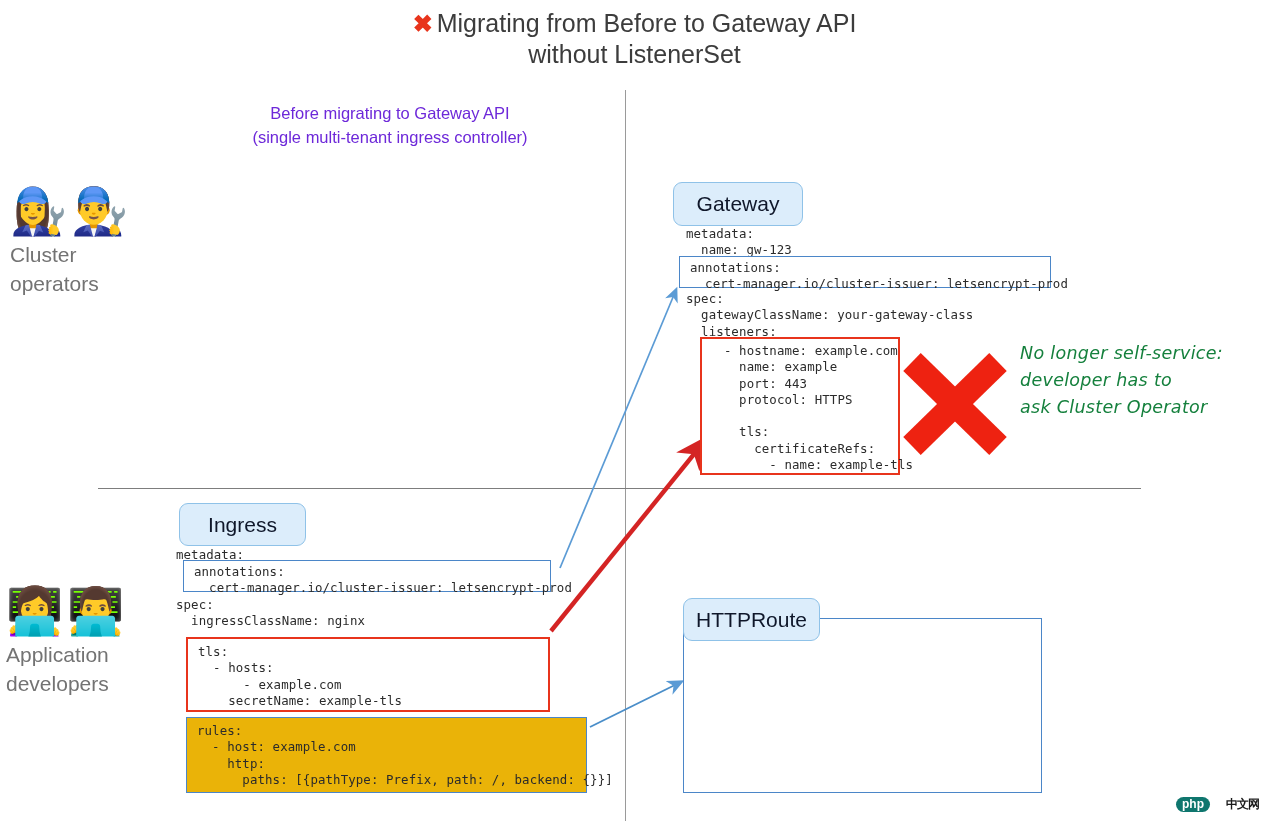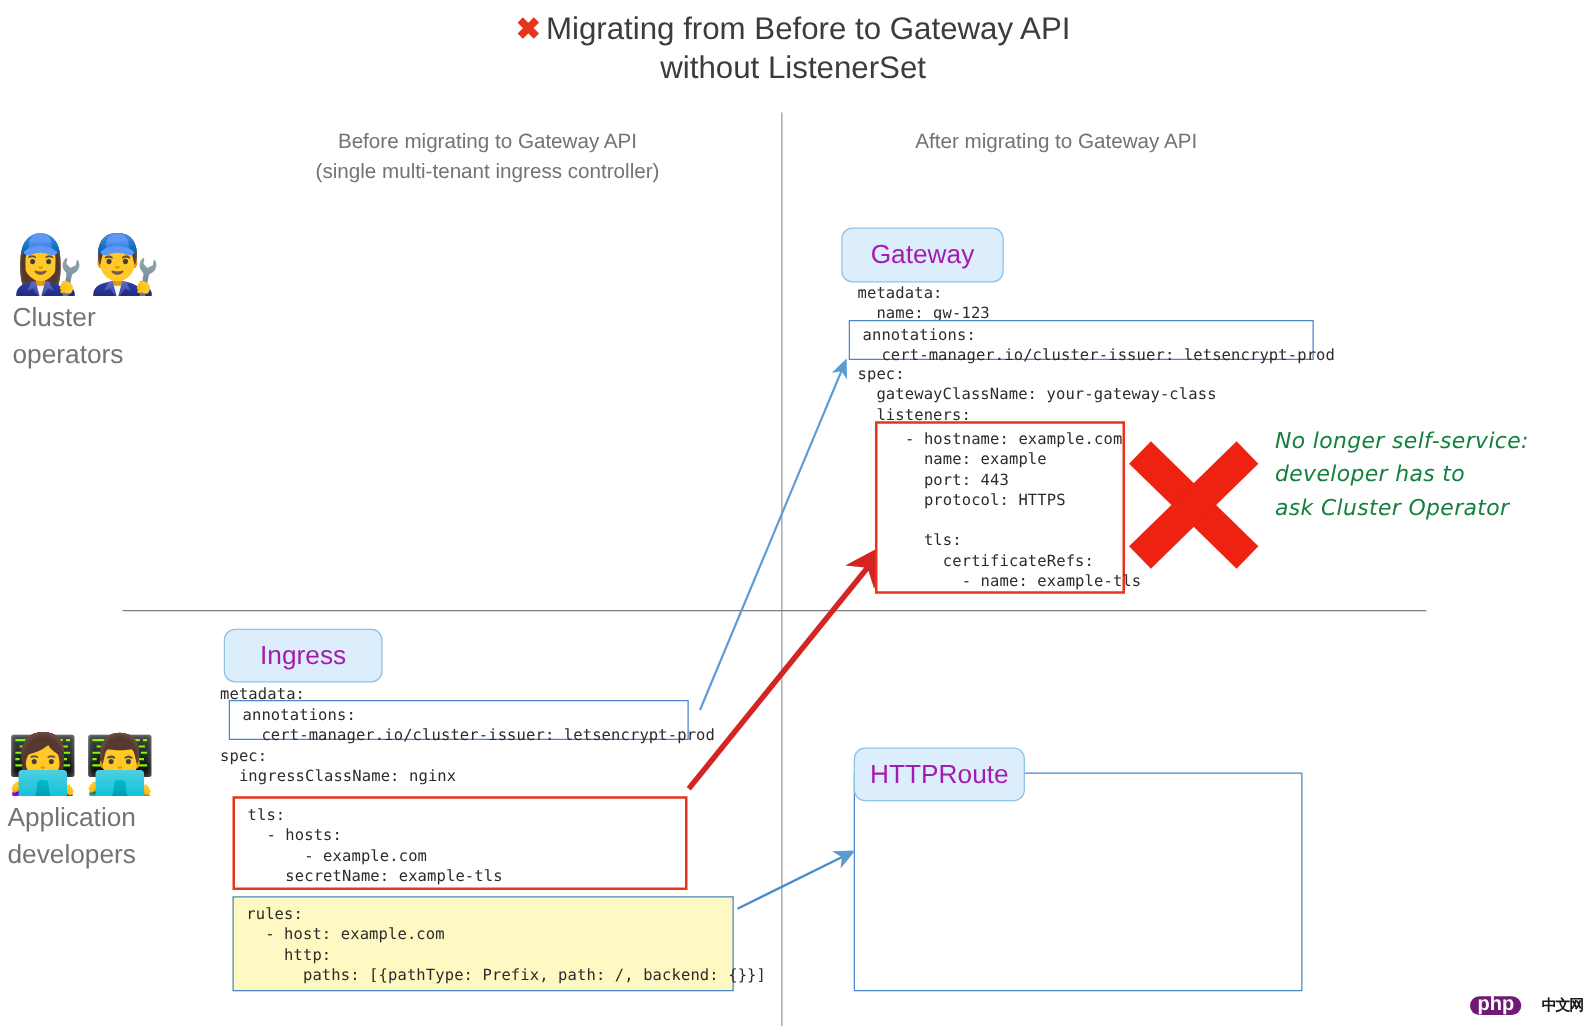--- a/index.html
+++ b/index.html
@@ -15,39 +15,39 @@
   .abs{position:absolute;}
 
   
   #title{
     left:0;top:8px;width:1269px;text-align:center;
     font-size:25px;color:#3c3c3c;line-height:31px;font-weight:400;
   }
   #title .xmark{color:#e8341c;font-weight:bold;font-size:24px;margin-right:4px;}
 
   
-  .colhead{font-size:16.5px;color:#737373;text-align:center;line-height:24px;}
+  .colhead{font-size:16.5px;color:#6d28d9;text-align:center;line-height:24px;}
   #before-head{left:190px;top:101px;width:400px;}
   #after-head{left:650px;top:101px;width:390px;}
 
   
   #vdivider{left:625px;top:90px;width:1px;height:731px;background:#9a9a9a;}
   #hdivider{left:98px;top:488px;width:1043px;height:1px;background:#7d7d7d;}
 
   
   .persona{text-align:left;}
   .persona .emojis{font-size:46px;line-height:58px;letter-spacing:4px;}
   .persona .plabel{font-size:21px;color:#737373;line-height:29px;}
   #cluster-operators{left:10px;top:182px;width:190px;}
   #app-developers{left:6px;top:582px;width:210px;}
 
   
   .restab{
     background:#dcedfb;border:1.6px solid #8fc2e8;border-radius:9px;
-    color:#a21caf;font-size:21px;text-align:center;
+    color:#0f172a;font-size:21px;text-align:center;
     display:flex;align-items:center;justify-content:center;
     z-index:6;
   }
   #gateway-tab{left:673px;top:182px;width:128px;height:42px;}
   #ingress-tab{left:179px;top:503px;width:125px;height:41px;}
   #httproute-tab{left:683px;top:598px;width:135px;height:41px;}
 
   
   .yaml{
     font-family:"DejaVu Sans Mono","Liberation Mono",monospace;
@@ -66,64 +66,61 @@
 
   #gw-annotations-box{left:679px;top:256px;width:372px;height:32px;
       border:1.4px solid #4b86c8;padding:3px 6px 0 10px;z-index:4;background:#fff;}
   #gw-listeners-box{left:700px;top:337px;width:200px;height:138px;
       border:2.6px solid #e8341c;padding:4px 6px 0 22px;z-index:4;background:#fff;}
   #ing-annotations-box{left:183px;top:560px;width:368px;height:32px;
       border:1.4px solid #4b86c8;padding:3px 6px 0 10px;z-index:4;background:#fff;}
   #ing-tls-box{left:186px;top:637px;width:364px;height:75px;
       border:2.4px solid #e8341c;padding:5px 6px 0 10px;z-index:4;background:#fff;}
   #ing-rules-box{left:186px;top:717px;width:401px;height:76px;
-      border:1.7px solid #4b86c8;padding:5px 6px 0 10px;z-index:4;background:#fef9c3;}
+      border:1.7px solid #4b86c8;padding:5px 6px 0 10px;z-index:4;background:#eab308;}
   #httproute-box{left:683px;top:618px;width:359px;height:175px;
       border:1.5px solid #4b86c8;z-index:3;background:#fff;}
 
   
   #big-x{left:900px;top:352px;width:110px;height:104px;z-index:5;}
 
   
   #red-note{
     left:1020px;top:340px;width:250px;
     font-family:"DejaVu Sans","Liberation Sans",sans-serif;
     font-size:17.5px;line-height:27px;color:#15803d;
     font-style:italic;letter-spacing:0.3px;white-space:pre-line;
   }
 
   
   #arrows{left:0;top:0;width:1269px;height:822px;z-index:2;pointer-events:none;}
 
   
   #watermark{left:1176px;top:796px;display:flex;align-items:center;gap:3px;}
   #watermark .php-badge{
-    background:#701a75;color:#fff;font-size:16px;font-weight:bold;
+    background:#0f766e;color:#fff;font-size:12px;font-weight:bold;
     border-radius:8px;padding:1px 6px 2px;line-height:12px;
   }
   #watermark .cn{color:#1a1a1a;font-size:12px;font-weight:bold;letter-spacing:-1px;margin-left:13px;}
 </style>
 </head>
 <body>
 
 <div class="canvas">
 
   <div class="abs" id="title">
     <div>
       <span class="xmark">✖</span><span>Migrating from Before to Gateway API</span>
     </div>
     <div>without ListenerSet</div>
   </div>
 
   <div class="abs colhead" id="before-head">
     <div>Before migrating to Gateway API</div>
     <div>(single multi-tenant ingress controller)</div>
-  </div>
-  <div class="abs colhead" id="after-head">
-    <div>After migrating to Gateway API</div>
   </div>
 
   <div class="abs" id="vdivider"></div>
   <div class="abs" id="hdivider"></div>
 
   <div class="abs persona" id="cluster-operators">
     <div class="emojis">👩‍🔧👨‍🔧</div>
     <div class="plabel">Cluster</div>
     <div class="plabel">operators</div>
   </div>

